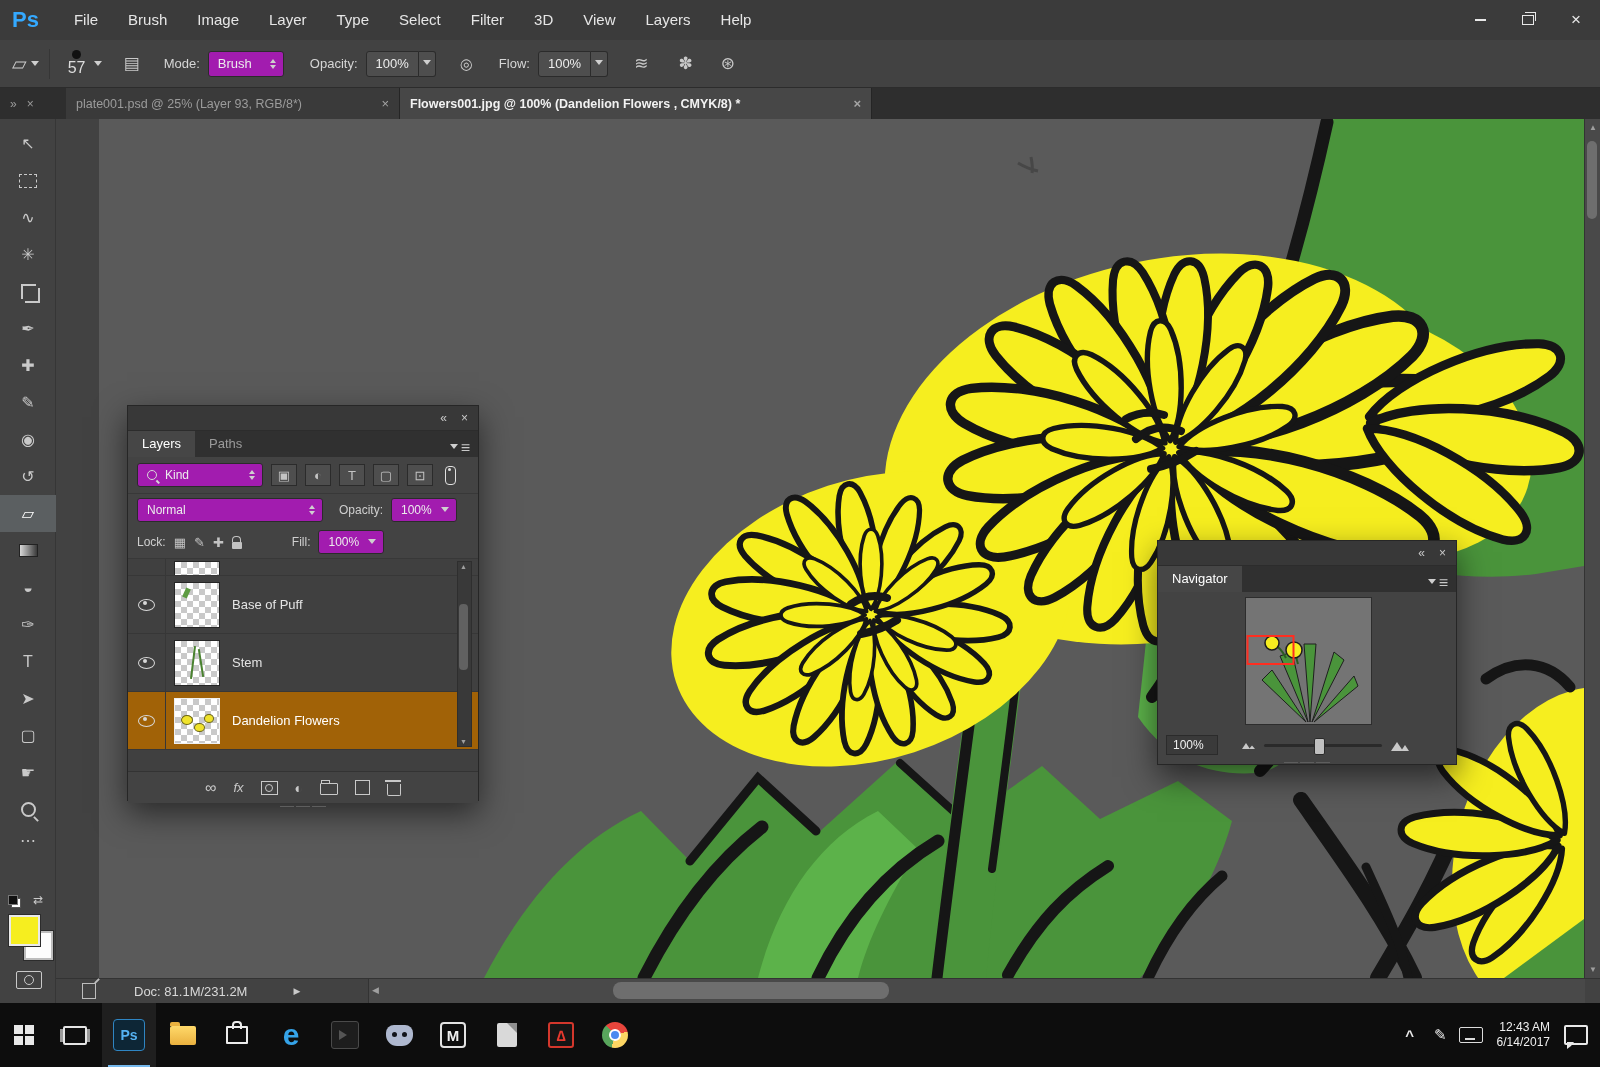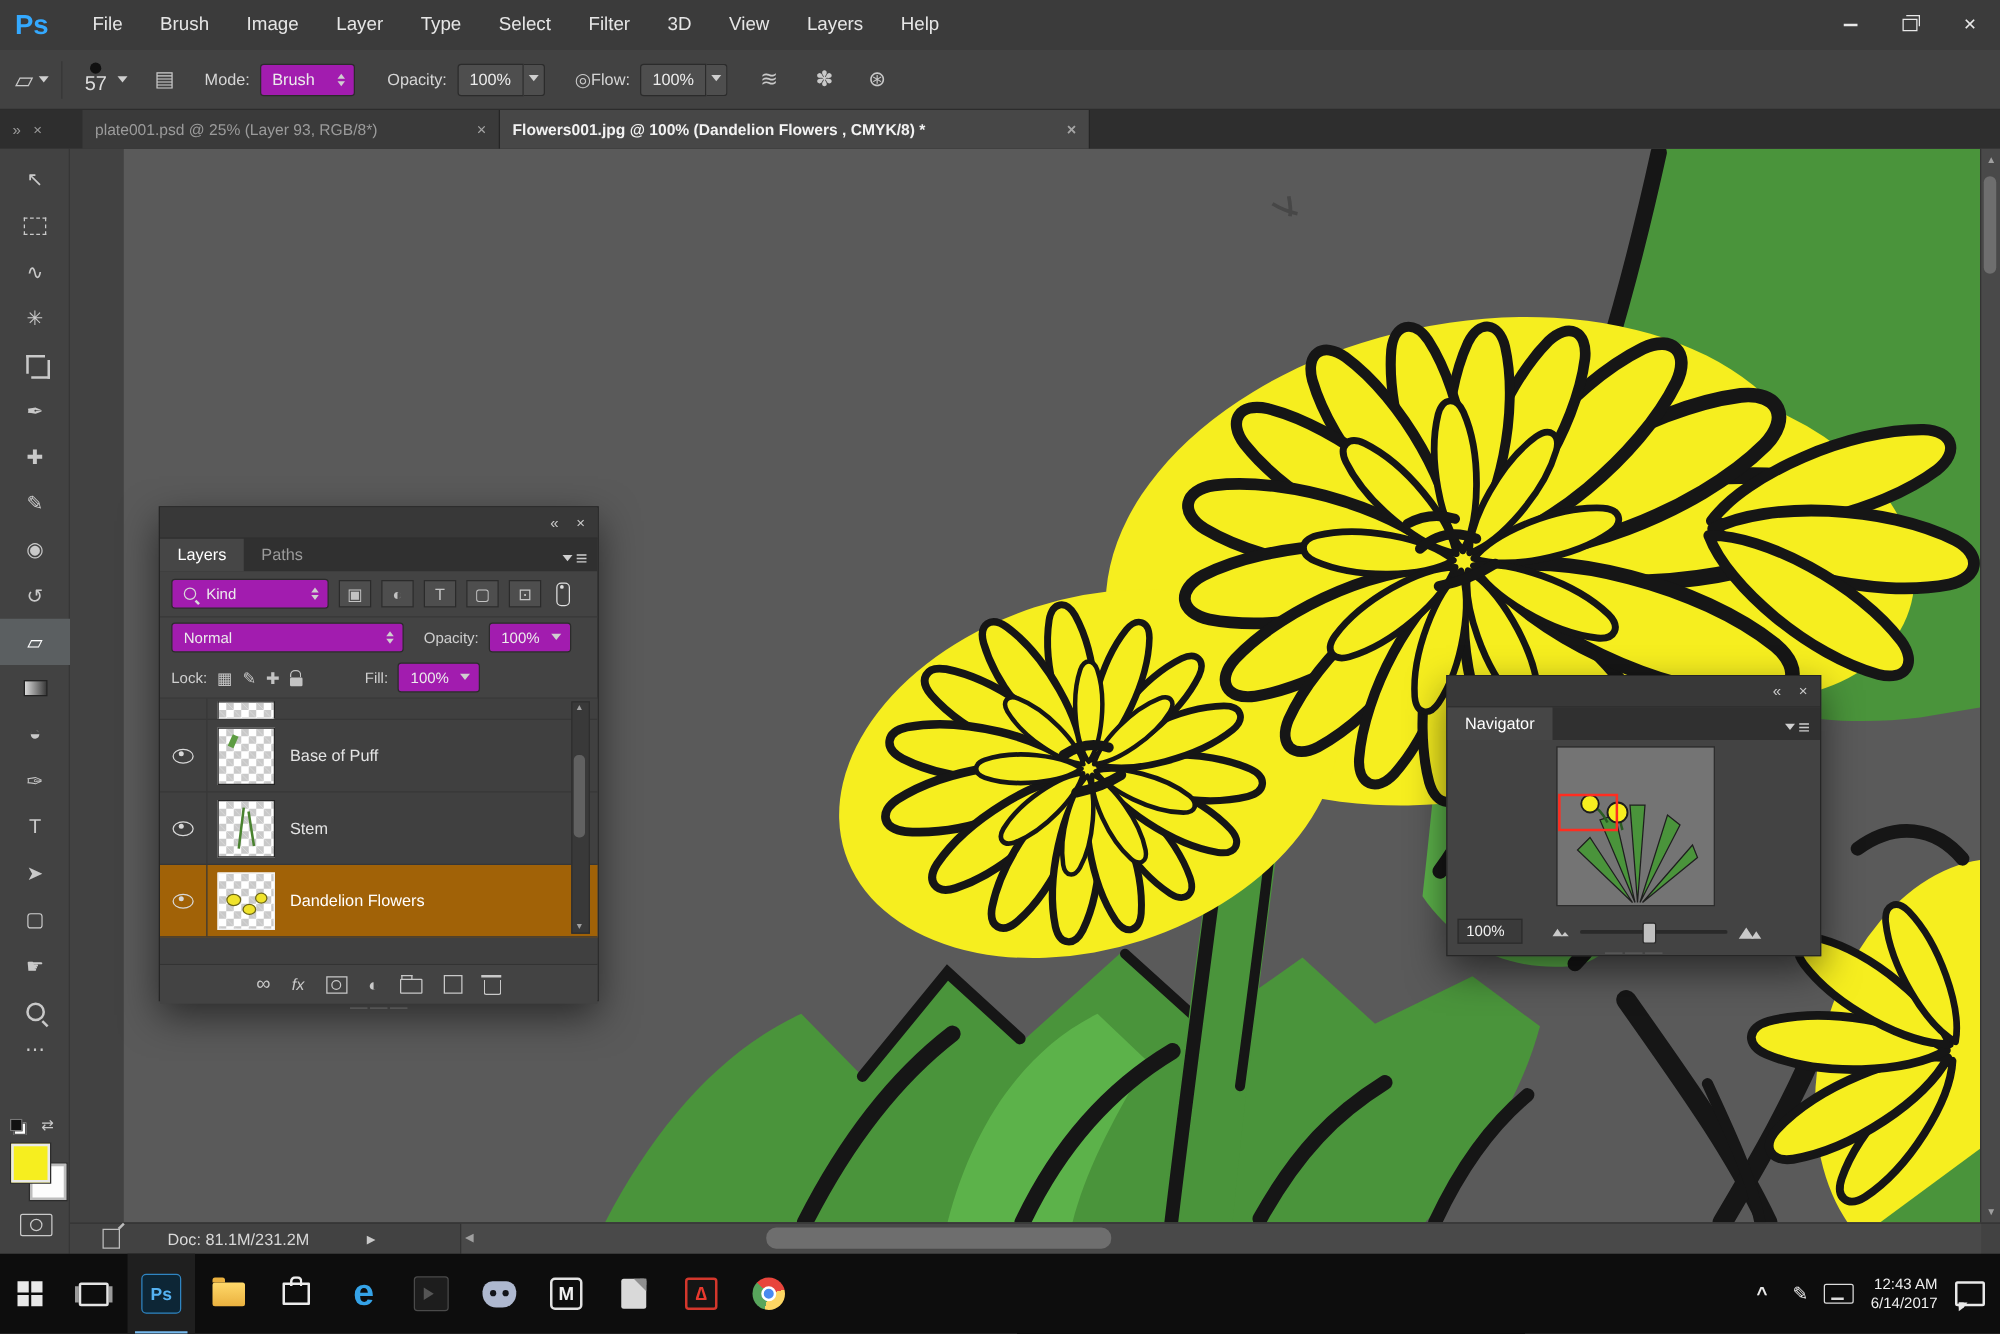--- a/index.html
+++ b/index.html
@@ -205,21 +205,21 @@
         </span>
     </span>
     <span class="optlabel" style="margin-left:26px;">Opacity:</span>
     <span style="display:flex;margin-left:8px;">
       <span class="ddval">100%</span>
       <span class="ddarr">
           <span class="caret" style="margin-top:2px;"></span>
         </span>
     </span>
     <span class="opticon" style="margin-left:24px;font-size:15px;">◎</span>
-    <span class="optlabel" style="">Flow:</span>
+    <span class="optlabel" style="margin-left:26px;">Flow:</span>
     <span style="display:flex;margin-left:8px;">
       <span class="ddval">100%</span>
       <span class="ddarr">
           <span class="caret" style="margin-top:2px;"></span>
         </span>
     </span>
     <span class="opticon" style="margin-left:26px;">≋</span>
     <span class="opticon" style="margin-left:30px;">✽</span>
     <span class="opticon" style="margin-left:28px;">⊛</span>
   </div>

